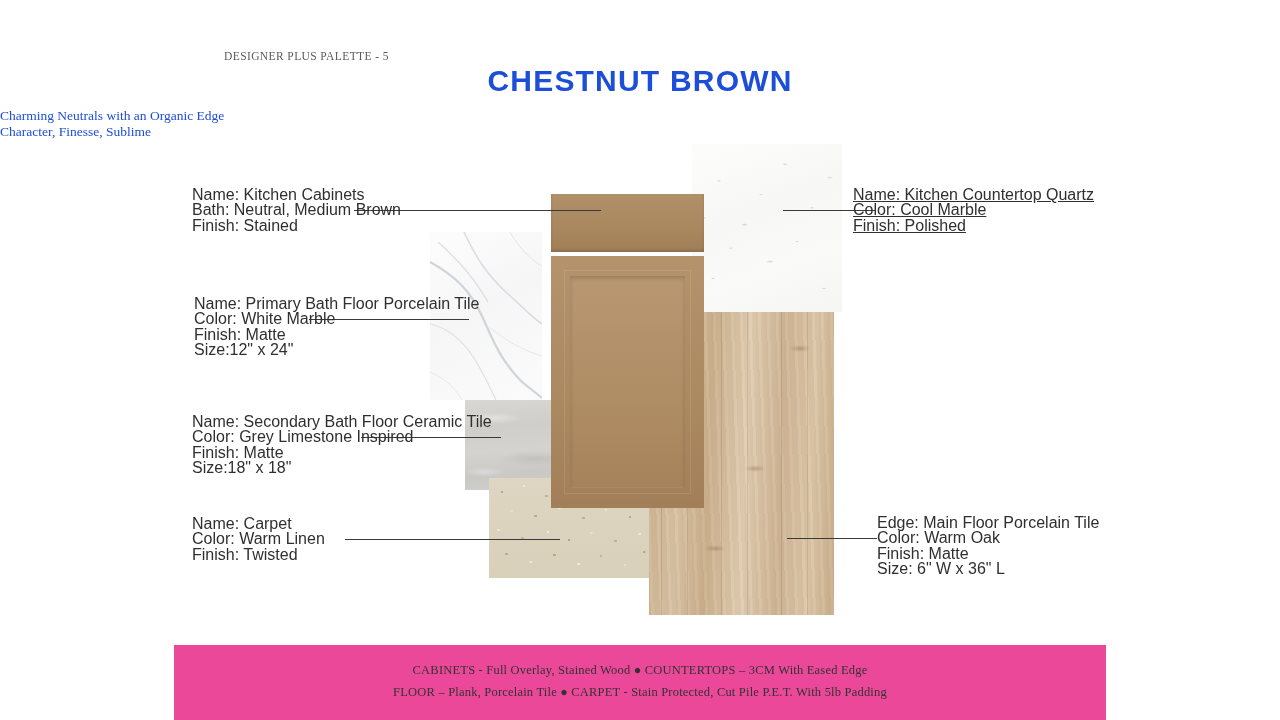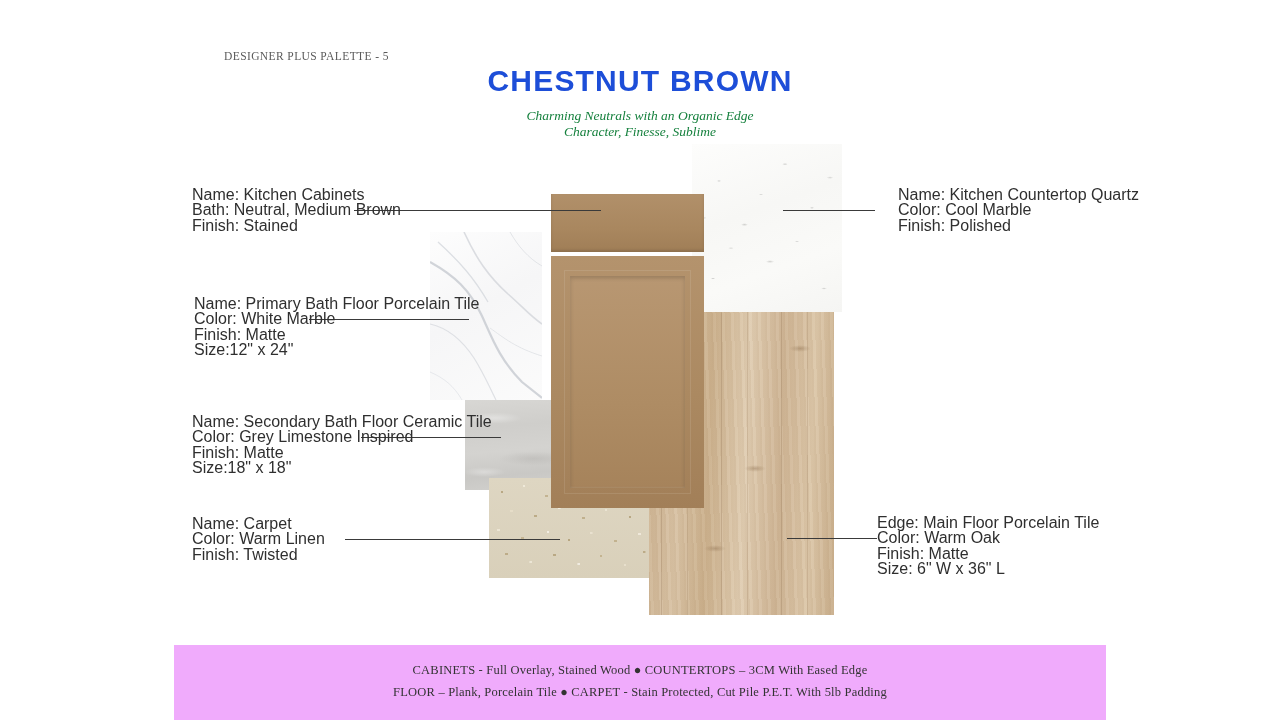--- a/index.html
+++ b/index.html
@@ -23,23 +23,22 @@
   .main-title{
     position:absolute;left:0;right:0;top:64px;
     text-align:center;
     font-family:"Liberation Sans", sans-serif;
     font-weight:bold;
     font-size:30px;letter-spacing:1.2px;
     color:#1d4ed8;
   }
   .subtitle{
     position:absolute;left:0;right:0;top:108px;
-    text-align:center;
     font-family:"Liberation Serif", serif;
-    font-size:13.5px;line-height:15.6px;color:#15803d;font-style:italic;
+    font-size:13.5px;line-height:15.6px;color:#1d4ed8;
   }
   .subtitle div{white-space:nowrap;}
 
   
   .swatch{position:absolute;overflow:hidden;}
 
   
   .sw-quartz{
     left:692px;top:144px;width:150px;height:168px;
     background:
@@ -158,21 +157,21 @@
     white-space:nowrap;
   }
   .callout.right{text-align:left;}
 
   
   .leader{position:absolute;background:#3a3a3a;height:1px;}
 
   
   .footer{
     position:absolute;left:174px;top:645px;width:932px;height:75px;
-    background:#f0abfc;
+    background:#ec4899;
   }
   .footer .line{
     position:absolute;left:0;right:0;text-align:center;
     font-family:"Liberation Serif", serif;
     font-size:12.5px;color:#333;
     letter-spacing:.2px;
   }
   .footer .line1{top:18px;}
   .footer .line2{top:40px;}
 </style>
@@ -245,21 +244,21 @@
     <div>Finish: Matte</div>
     <div>Size:18" x 18"</div>
   </div>
 
   <div class="callout" style="left:192px;top:516px;">
     <div>Name: Carpet</div>
     <div>Color: Warm Linen</div>
     <div>Finish: Twisted</div>
   </div>
 
-  <div class="callout right" style="left:898px;top:187px;">
+  <div class="callout right" style="left:853px;top:187px;text-decoration:underline;">
     <div>Name: Kitchen Countertop Quartz</div>
     <div>Color: Cool Marble</div>
     <div>Finish: Polished</div>
   </div>
 
   <div class="callout right" style="left:877px;top:515px;">
     <div>Edge: Main Floor Porcelain Tile</div>
     <div>Color: Warm Oak</div>
     <div>Finish: Matte</div>
     <div>Size: 6" W x 36" L</div>

